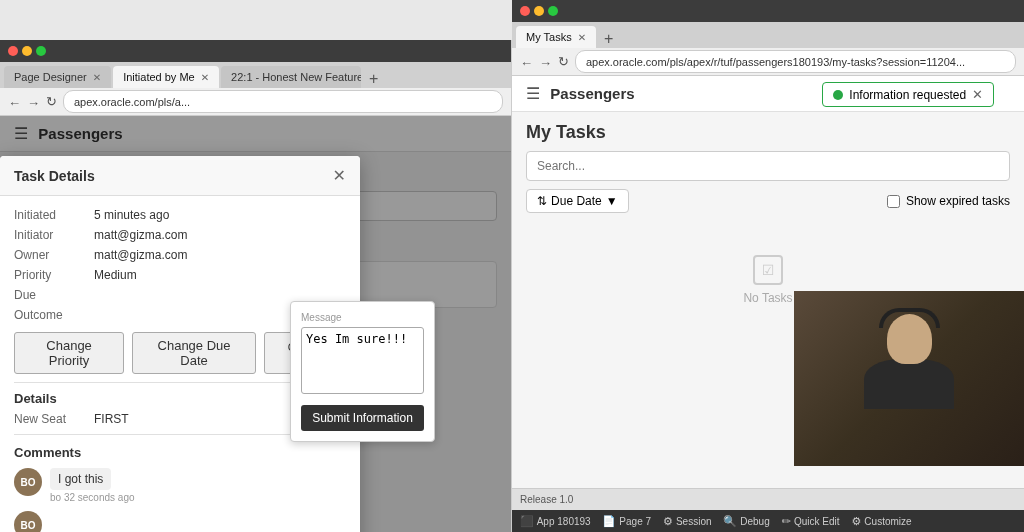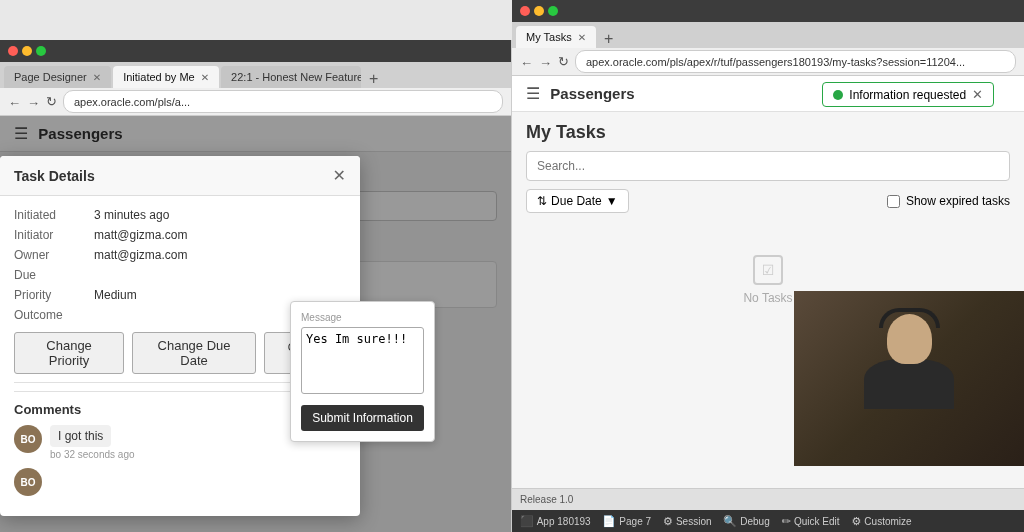--- a/index.html
+++ b/index.html
@@ -676,51 +676,58 @@
     <div class="overlay">
       <div class="modal">
         <div class="modal-header">
           <span class="modal-title">Task Details</span>
           <span class="modal-close">✕</span>
         </div>
         <div class="modal-body" style="max-height:400px;overflow-y:auto;">
 
           <div class="detail-row">
             <span class="detail-label">Initiated</span>
-            <span class="detail-value">3 minutes ago</span>
+            <span class="detail-value">5 minutes ago</span>
           </div>
           <div class="detail-row">
             <span class="detail-label">Initiator</span>
             <span class="detail-value">matt@gizma.com</span>
           </div>
           <div class="detail-row">
             <span class="detail-label">Owner</span>
             <span class="detail-value">matt@gizma.com</span>
           </div>
           <div class="detail-row">
+            <span class="detail-label">Priority</span>
+            <span class="detail-value">Medium</span>
+          </div>
+          <div class="detail-row">
             <span class="detail-label">Due</span>
             <span class="detail-value"></span>
-          </div>
-          <div class="detail-row">
-            <span class="detail-label">Priority</span>
-            <span class="detail-value">Medium</span>
           </div>
           <div class="detail-row">
             <span class="detail-label">Outcome</span>
             <span class="detail-value"></span>
           </div>
 
           <div class="modal-actions">
             <button class="action-btn">Change Priority</button>
             <button class="action-btn">Change Due Date</button>
             <button class="cancel-btn">Cancel Task</button>
           </div>
 
           <hr class="modal-divider">
 
+          <div class="details-section">
+            <div class="details-heading">Details</div>
+            <div class="detail-field-row">
+              <span class="detail-field-label">New Seat</span>
+              <span class="detail-field-value">FIRST</span>
+            </div>
+          </div>
 
           <hr class="modal-divider">
 
           <div class="comments-section">
             <div class="comments-heading">Comments</div>
 
             <div class="comment-item">
               <div class="avatar">BO</div>
               <div class="comment-content">
                 <div class="comment-bubble">I got this</div>

